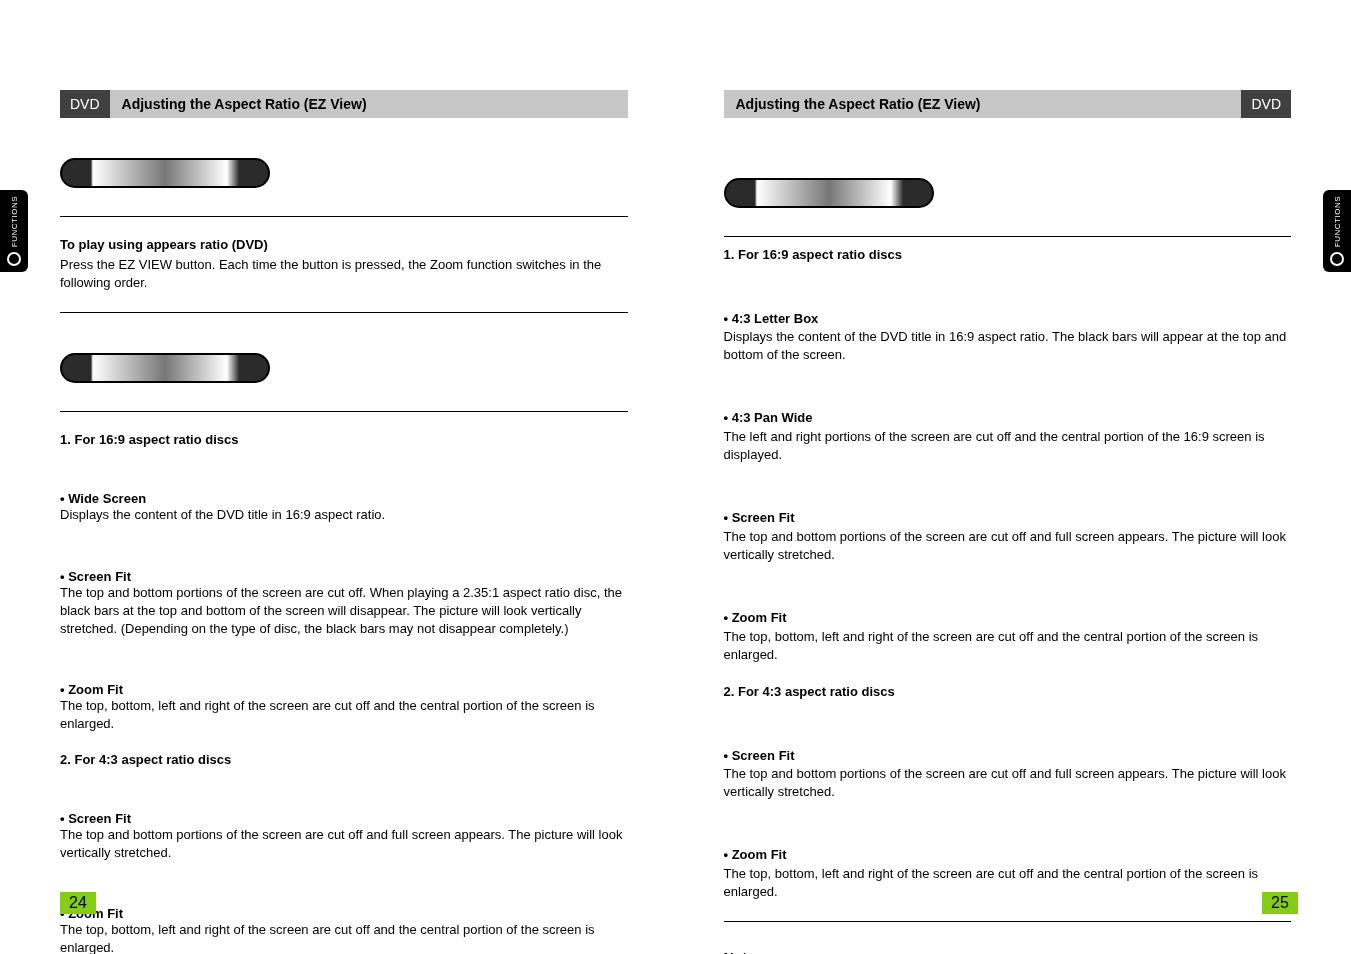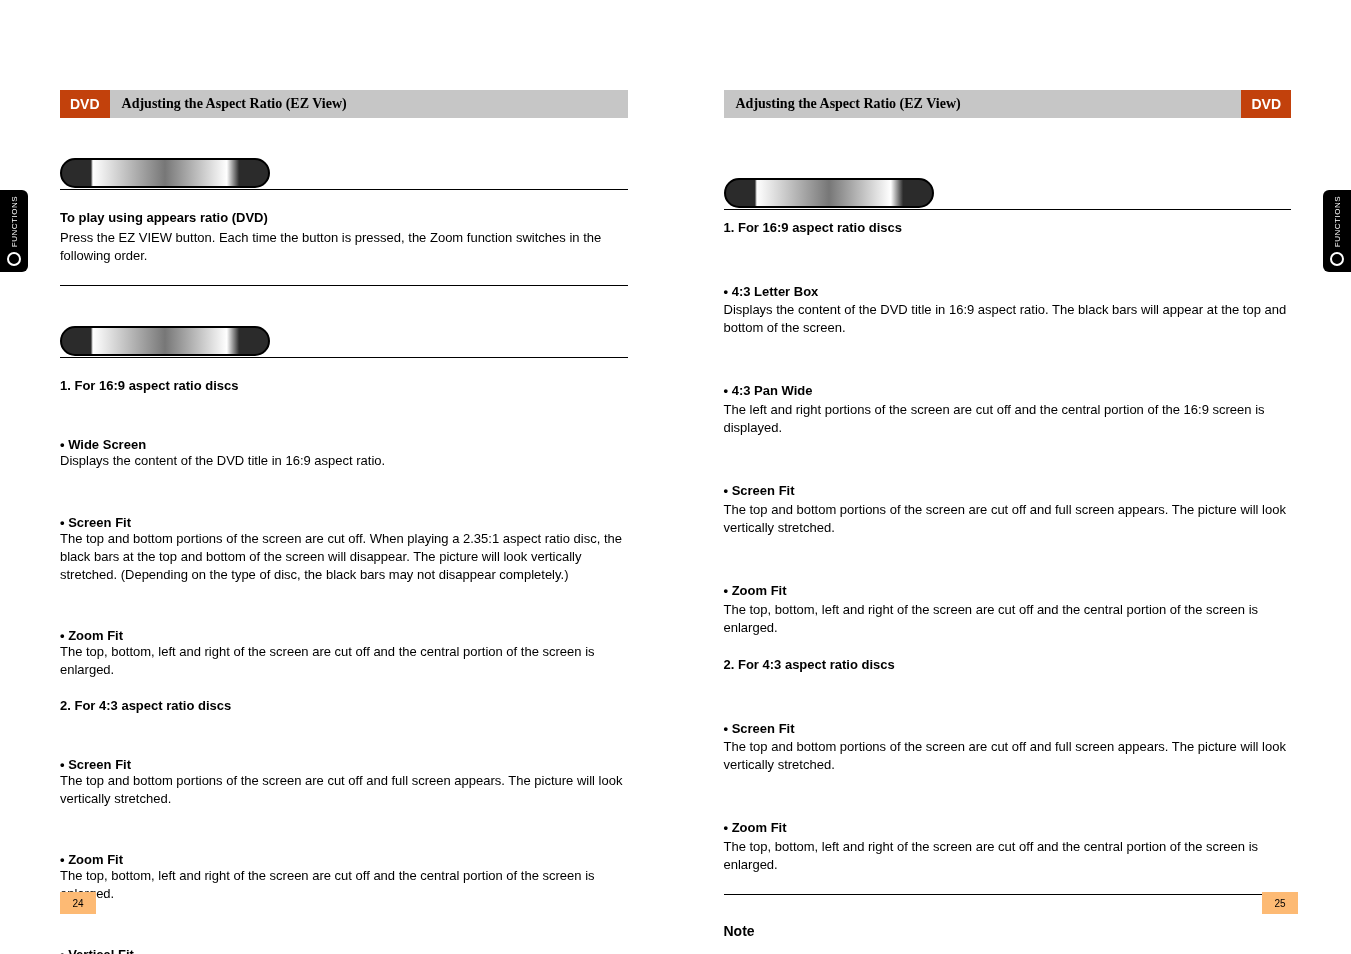--- a/index.html
+++ b/index.html
@@ -22,37 +22,36 @@
       padding: 90px 48px 40px 60px;
       position: relative;
     }
     .page-right {
       padding: 90px 60px 40px 48px;
     }
 
     .header-bar { display: flex; align-items: stretch; }
     .header-bar.right { flex-direction: row-reverse; }
     .dvd-chip {
-      background: #c2410c;
+      background: #404040;
       color: #fff;
-      font-weight: 700;
+      font-weight: 400;
       font-size: 14px;
       padding: 6px 10px;
       display: flex;
       align-items: center;
     }
     .title-chip {
       background: #c6c6c6;
       font-weight: 700;
       font-size: 14px;
       padding: 6px 12px;
       flex: 1;
       display: flex;
       align-items: center;
-      font-family: Liberation Serif, serif;
     }
 
     .side-tab {
       position: absolute;
       background: #000;
       color: #fff;
       font-size: 10px;
       width: 28px;
       display: flex;
       flex-direction: column;
@@ -82,21 +81,21 @@
       width: 14px; height: 14px;
       border: 2px solid #fff;
       border-radius: 50%;
     }
 
     .pill {
       width: 210px;
       height: 30px;
       border-radius: 16px;
       margin-top: 40px;
-      margin-bottom: 1px;
+      margin-bottom: 28px;
       background: linear-gradient(90deg, #2b2b2b 0%, #2b2b2b 14%, #fff 15%, #777 50%, #fff 80%, #2b2b2b 86%, #2b2b2b 100%);
       display: flex;
       align-items: center;
       justify-content: center;
       color: transparent;
       font-weight: 700;
       font-size: 12px;
       border: 2px solid #000;
     }
 
@@ -105,25 +104,25 @@
     .rule { border: 0; border-top: 1px solid #000; }
 
     .note-block { margin-top: 28px; font-style: italic; font-weight: 700; font-size: 14px; }
     .note-title { font-weight: 700; font-style: normal; margin-bottom: 4px; }
 
     .pagenum {
       position: absolute;
       bottom: 40px;
       width: 36px;
       height: 22px;
-      background: #fdba74;
+      background: #84cc16;
       display: flex;
       align-items: center;
       justify-content: center;
-      font-size: 10px;
+      font-size: 16px;
     }
     .pagenum.left { left: 60px; }
     .pagenum.right { right: 53px; }
 
     .section { margin-top: 20px; }
     .list { margin-left: 0; list-style: none; }
     .list li { margin-bottom: 14px; margin-top: 44px; }
     .list-title { font-weight: 700; }
     .list-body { }
 

